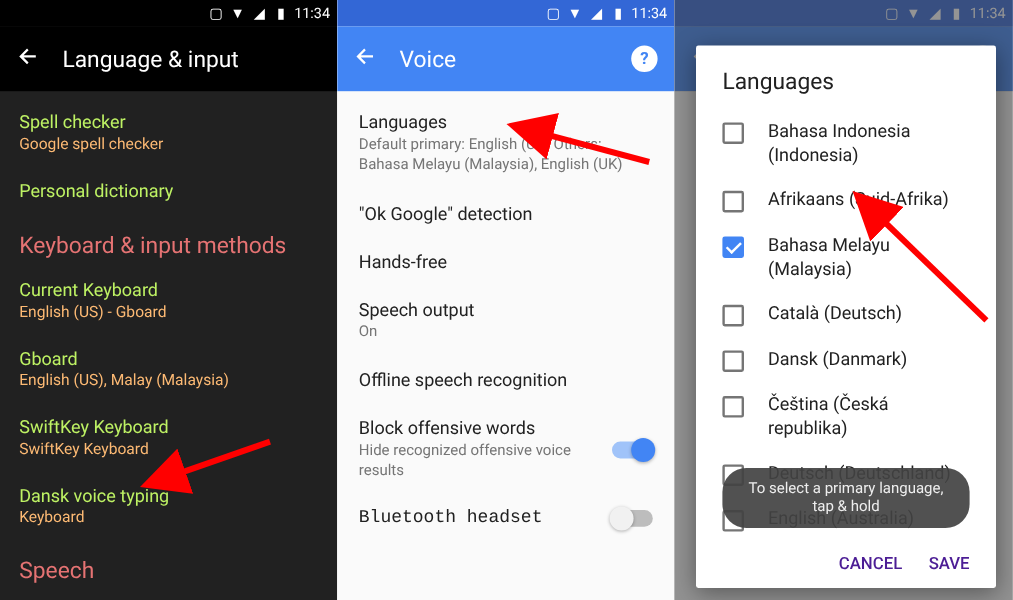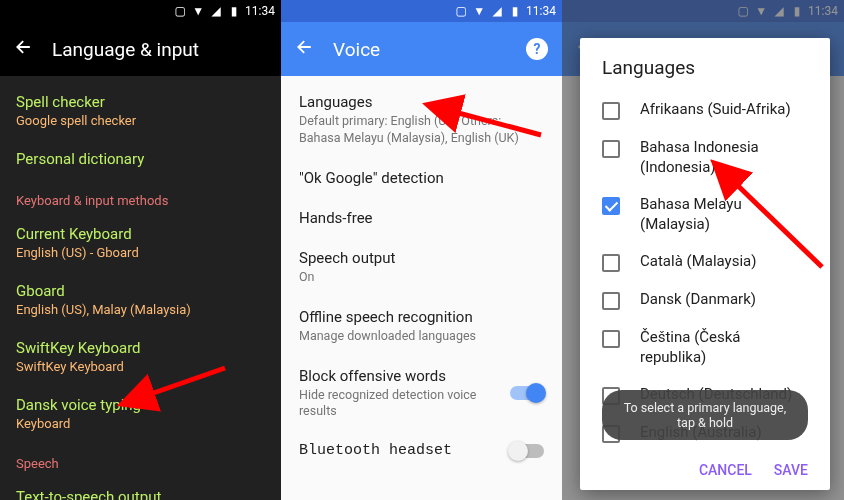--- a/index.html
+++ b/index.html
@@ -21,21 +21,21 @@
   .p2 .toolbar { background: #4285f4; color: #fff; }
   .p3 .toolbar { background: #4285f4; color: #fff; }
   .toolbar .grow { flex: 1; }
   .help-circle { width: 22px; height: 22px; border-radius: 50%; background: #fff; color: #4285f4; display: flex; align-items: center; justify-content: center; font-weight: bold; font-size: 14px; }
 
   
   .p1-list { padding: 6px 0; }
   .p1-item { padding: 11px 16px; }
   .p1-item .t { font-size: 15px; color: #bef264; }
   .p1-item .s { font-size: 13px; color: #fdba74; margin-top: 2px; }
-  .p1-header { padding: 14px 16px 6px; font-size: 13px; color: #e57373; }
+  .p1-header { padding: 14px 16px 6px; font-size: 19px; color: #e57373; }
 
   
   .p2-list { padding: 6px 0; }
   .p2-item { padding: 11px 18px; position: relative; }
   .p2-item .t { font-size: 15px; color: #212121; }
   .p2-item .s { font-size: 12.5px; color: #757575; margin-top: 2px; line-height: 1.35; }
   .toggle { position: absolute; right: 18px; top: 50%; transform: translateY(-50%); width: 34px; height: 14px; border-radius: 7px; }
   .toggle .knob { position: absolute; top: -3px; width: 20px; height: 20px; border-radius: 50%; box-shadow: 0 1px 3px rgba(0,0,0,0.3); }
   .toggle.on { background: #a0c3f9; } .toggle.on .knob { right: -2px; background: #4285f4; }
   .toggle.off { background: #bdbdbd; } .toggle.off .knob { left: -2px; background: #f1f1f1; }
@@ -44,21 +44,21 @@
   .dim { position: absolute; inset: 0; background: rgba(60,60,60,0.55); }
   .dialog { position: absolute; top: 38px; left: 18px; right: 14px; bottom: 10px; background: #fff; border-radius: 2px; box-shadow: 0 4px 20px rgba(0,0,0,0.4); display: flex; flex-direction: column; }
   .dialog-title { padding: 18px 22px 12px; font-size: 19px; color: #212121; }
   .dialog-list { flex: 1; overflow: hidden; }
   .lang-row { display: flex; align-items: flex-start; gap: 20px; padding: 9px 22px; }
   .checkbox { width: 18px; height: 18px; border: 2px solid #757575; border-radius: 2px; flex-shrink: 0; margin-top: 2px; position: relative; }
   .checkbox.checked { background: #4285f4; border-color: #4285f4; }
   .checkbox.checked::after { content: ''; position: absolute; left: 4px; top: 0; width: 5px; height: 10px; border: solid #fff; border-width: 0 2px 2px 0; transform: rotate(45deg); }
   .lang-row .lbl { font-size: 15px; color: #212121; line-height: 1.3; }
   .dialog-actions { display: flex; justify-content: flex-end; gap: 22px; padding: 12px 22px; }
-  .dialog-actions span { color: #8b5cf6; font-weight: 500; font-size: 14px; }
+  .dialog-actions span { color: #4c1d95; font-weight: 500; font-size: 14px; }
   .toast { position: absolute; bottom: 50px; left: 22px; right: 22px; background: rgba(66,66,66,0.92); color: #eee; font-size: 12.5px; padding: 10px 14px; border-radius: 20px; text-align: center; }
 
   
   .p3-bg { position: absolute; top: 76px; left: 0; right: 0; bottom: 0; background: #fafafa; }
   .p3-bg .p2-item .t { color: #212121; }
   .p3-bg .p2-item .s { color: #757575; }
 
   
   .arrow { position: absolute; pointer-events: none; }
   .arrow svg { overflow: visible; }
@@ -148,25 +148,24 @@
     </div>
     <div class="p2-item">
       <div class="t">Hands-free</div>
     </div>
     <div class="p2-item">
       <div class="t">Speech output</div>
       <div class="s">On</div>
     </div>
     <div class="p2-item">
       <div class="t">Offline speech recognition</div>
-      <div class="s">Manage downloaded languages</div>
     </div>
     <div class="p2-item">
       <div class="t" style="padding-right:40px;">Block offensive words</div>
-      <div class="s" style="padding-right:40px;">Hide recognized detection voice results</div>
+      <div class="s" style="padding-right:40px;">Hide recognized offensive voice results</div>
       <div class="toggle on">
           <div class="knob"></div>
         </div>
     </div>
     <div class="p2-item">
       <div class="t" style="padding-right:40px;font-family:Liberation Mono, monospace;">Bluetooth headset</div>
       <div class="toggle off">
           <div class="knob"></div>
         </div>
     </div>
@@ -219,33 +218,33 @@
     <div class="p2-item">
         <div class="t">Block offensive words</div>
       </div>
   </div>
   <div class="dim"></div>
   <div class="dialog">
     <div class="dialog-title">Languages</div>
     <div class="dialog-list">
       <div class="lang-row">
           <div class="checkbox"></div>
+          <div class="lbl">Bahasa Indonesia (Indonesia)</div>
+        </div>
+      <div class="lang-row">
+          <div class="checkbox"></div>
           <div class="lbl">Afrikaans (Suid-Afrika)</div>
-        </div>
-      <div class="lang-row">
-          <div class="checkbox"></div>
-          <div class="lbl">Bahasa Indonesia (Indonesia)</div>
         </div>
       <div class="lang-row">
           <div class="checkbox checked"></div>
           <div class="lbl">Bahasa Melayu (Malaysia)</div>
         </div>
       <div class="lang-row">
           <div class="checkbox"></div>
-          <div class="lbl">Català (Malaysia)</div>
+          <div class="lbl">Català (Deutsch)</div>
         </div>
       <div class="lang-row">
           <div class="checkbox"></div>
           <div class="lbl">Dansk (Danmark)</div>
         </div>
       <div class="lang-row">
           <div class="checkbox"></div>
           <div class="lbl">Čeština (Česká republika)</div>
         </div>
       <div class="lang-row">

